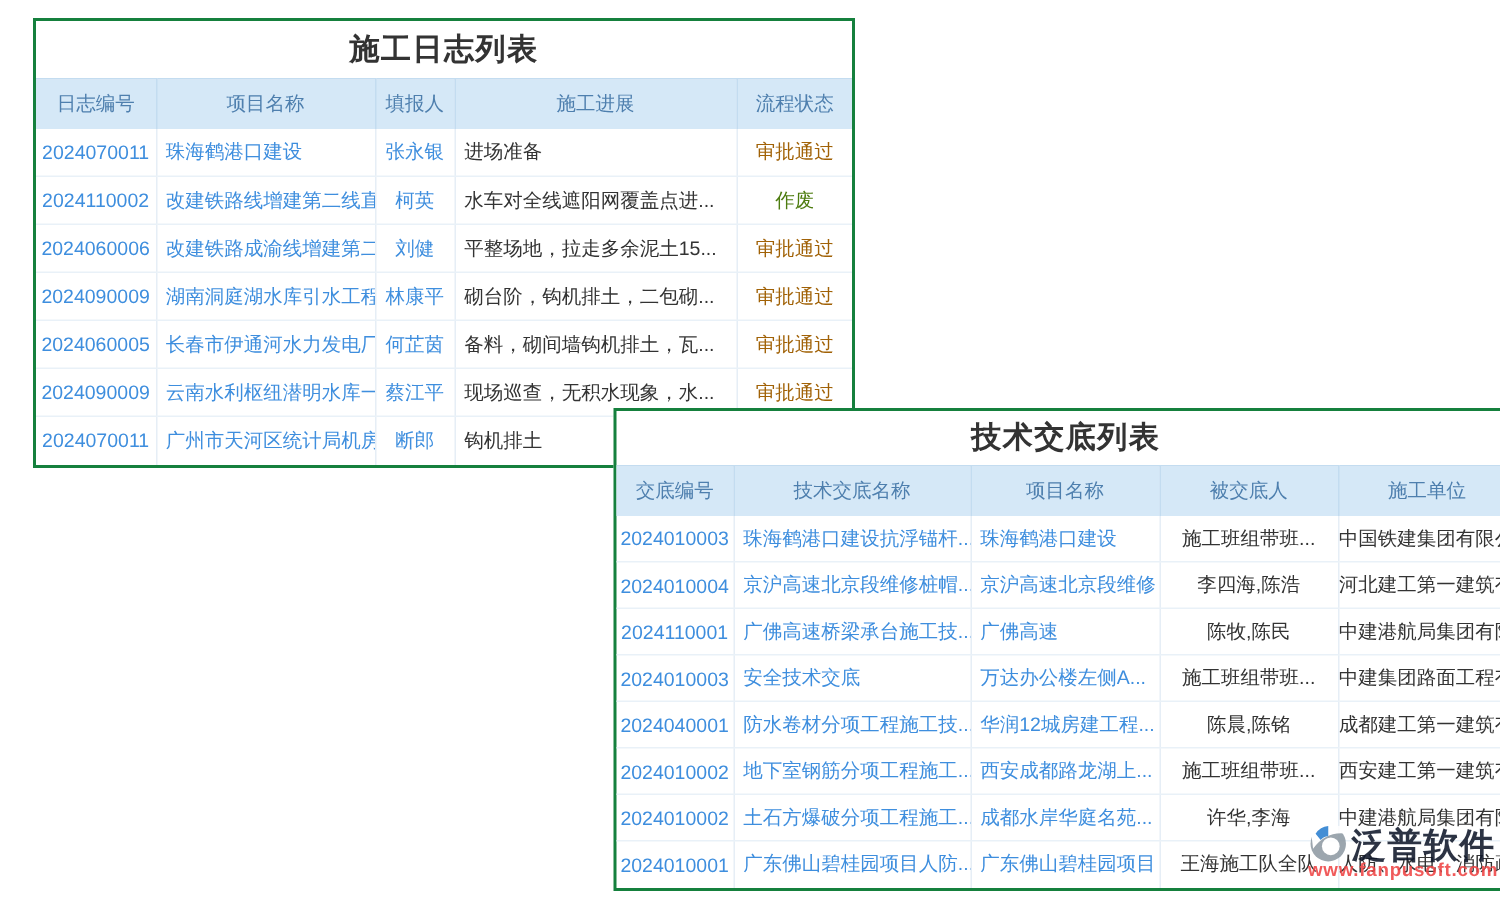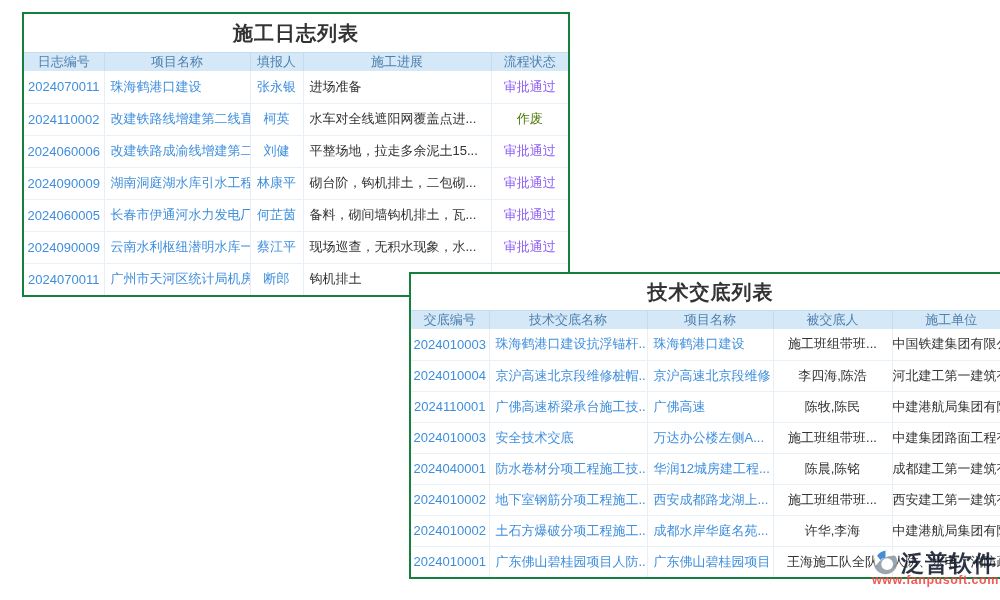--- a/index.html
+++ b/index.html
@@ -29,41 +29,41 @@
   table {
     width: 100%;
     border-collapse: collapse;
     table-layout: fixed;
   }
   thead th {
     background: #d5e8f7;
     color: #4e7fae;
     font-weight: normal;
     font-size: 13px;
-    height: 18px;
+    height: 33px;
     border-right: 1px solid #c3dcf0;
     border-top: 1px solid #c3dcf0;
   }
   thead th:last-child { border-right: none; }
   tbody td {
     font-size: 13px;
     color: #333333;
     border-right: 1px solid #e6eef6;
     border-bottom: 1px solid #e9f1f8;
     white-space: nowrap;
     overflow: hidden;
     text-align: center;
   }
   tbody td:last-child { border-right: none; }
   tbody tr:last-child td { border-bottom: none; }
   #log-panel  tbody td { height: 32px; }
   #tech-panel tbody td { height: 31px; }
   td.left { text-align: left; padding-left: 6px; padding-right: 4px; }
   .link { color: #3e8ede; }
-  .status-approved { color: #8b5cf6; }
+  .status-approved { color: #a16207; }
   .status-void     { color: #4d7c0f; }
   
   #watermark {
     position: absolute;
     left: 872px; top: 549px;
     width: 126px;
     z-index: 3;
     opacity: 0.88;
   }
   #watermark .brand-row {

